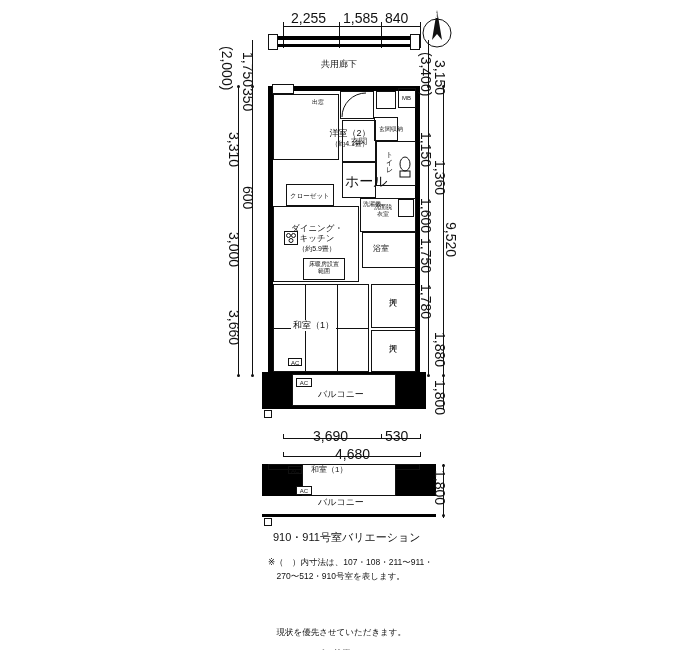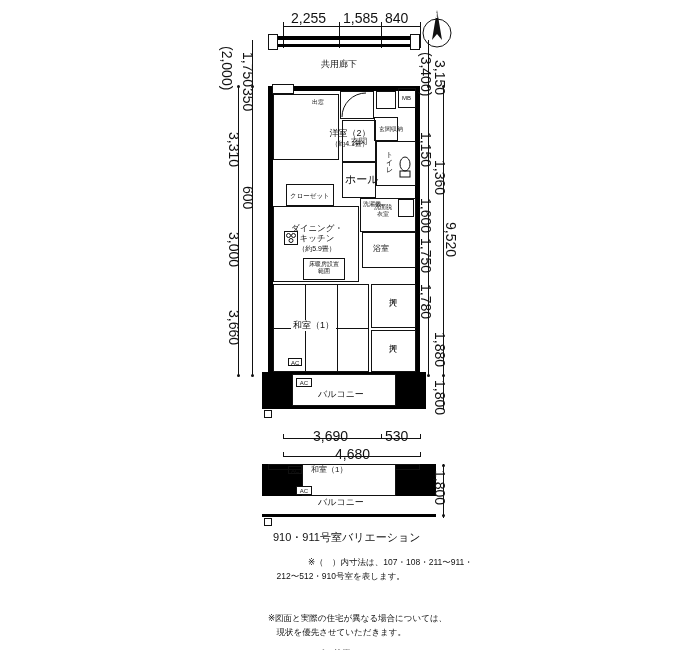--- a/index.html
+++ b/index.html
@@ -104,21 +104,21 @@
 
   <div class="thin" style="left:273px;top:94px;width:66px;height:66px;"></div>
   <div class="abs roomtxt" style="left:280px;top:128px;width:54px;margin-left:43px;">
     <span>洋室（2）</span><br><span class="small">（約4.1畳）</span>
   </div>
 
   <div class="abs txt" style="left:351px;top:138px;font-size:8px;">玄関</div>
   <div class="thin" style="left:342px;top:120px;width:34px;height:42px;"></div>
 
   <div class="thin" style="left:342px;top:162px;width:34px;height:36px;"></div>
-  <div class="abs txt" style="left:345px;top:174px;font-size:11px;">ホール</div>
+  <div class="abs txt" style="left:345px;top:174px;font-size:14px;">ホール</div>
 
   <div class="thin" style="left:376px;top:141px;width:40px;height:45px;"></div>
   <div class="abs txt v" style="left:386px;top:146px;font-size:7px;">トイレ</div>
   <div class="abs" style="left:398px;top:155px;">
     <svg width="14" height="24" viewBox="0 0 14 24">
         <ellipse cx="7" cy="9" rx="5" ry="7" fill="none" stroke="#111" stroke-width="1"></ellipse>
         <rect x="2" y="16" width="10" height="6" fill="none" stroke="#111" stroke-width="1"></rect>
       </svg>
   </div>
 
@@ -219,19 +219,18 @@
   <div class="wall" style="left:262px;top:514px;width:174px;height:3px;"></div>
   <div class="thin" style="left:264px;top:518px;width:8px;height:8px;background:#fff;"></div>
 
   <div class="dim-vline" style="left:443px;top:464px;height:54px;"></div>
   <div class="arrowdot" style="left:442px;top:464px;"></div>
   <div class="arrowdot" style="left:442px;top:514px;"></div>
   <div class="abs dimtxt" style="left:432px;top:470px;writing-mode:vertical-rl;">1,800</div>
 
   <div class="abs txt" style="left:273px;top:532px;font-size:11px;">910・911号室バリエーション</div>
 
-  <div class="abs note" style="left:268px;top:556px;margin-left:40px;">※（　）内寸法は、107・108・211〜911・</div>
-  <div class="abs note" style="left:268px;top:570px;">　212〜512・910号室を表します。</div>
-  <div class="abs note" style="left:268px;top:612px;">※図面と実際の住宅が異なる場合については、</div>
+  <div class="abs note" style="left:268px;top:556px;">※（　）内寸法は、107・108・211〜911・</div>
+  <div class="abs note" style="left:268px;top:570px;">　270〜512・910号室を表します。</div>
   <div class="abs note" style="left:268px;top:626px;">　現状を優先させていただきます。</div>
 
   <div class="abs code" style="left:270px;top:648px;">30588_アルビス前原_C_2DK</div>
 </div>
 
 </body></html>

